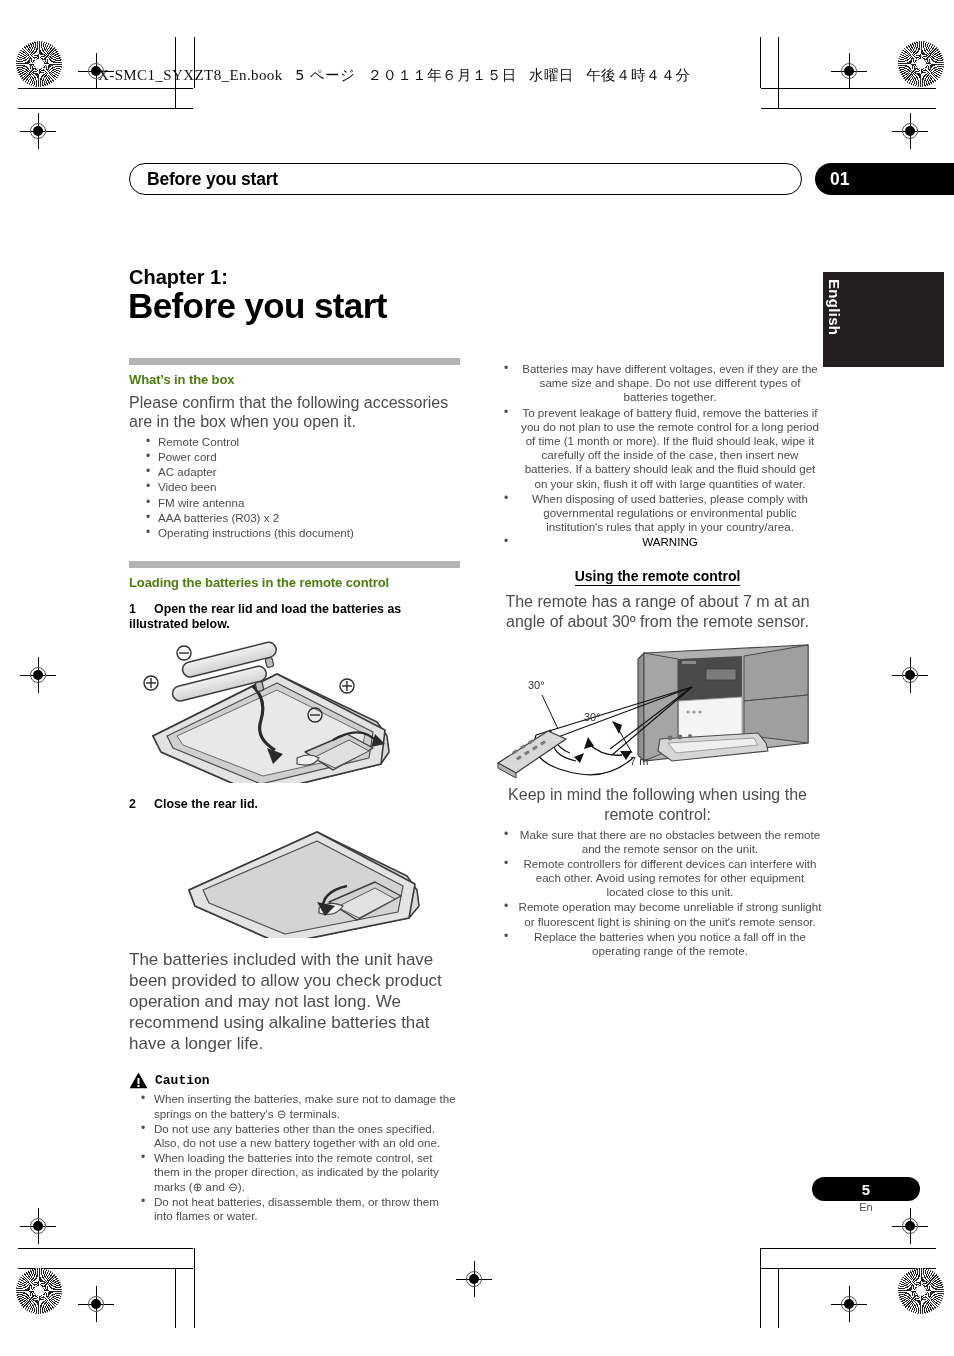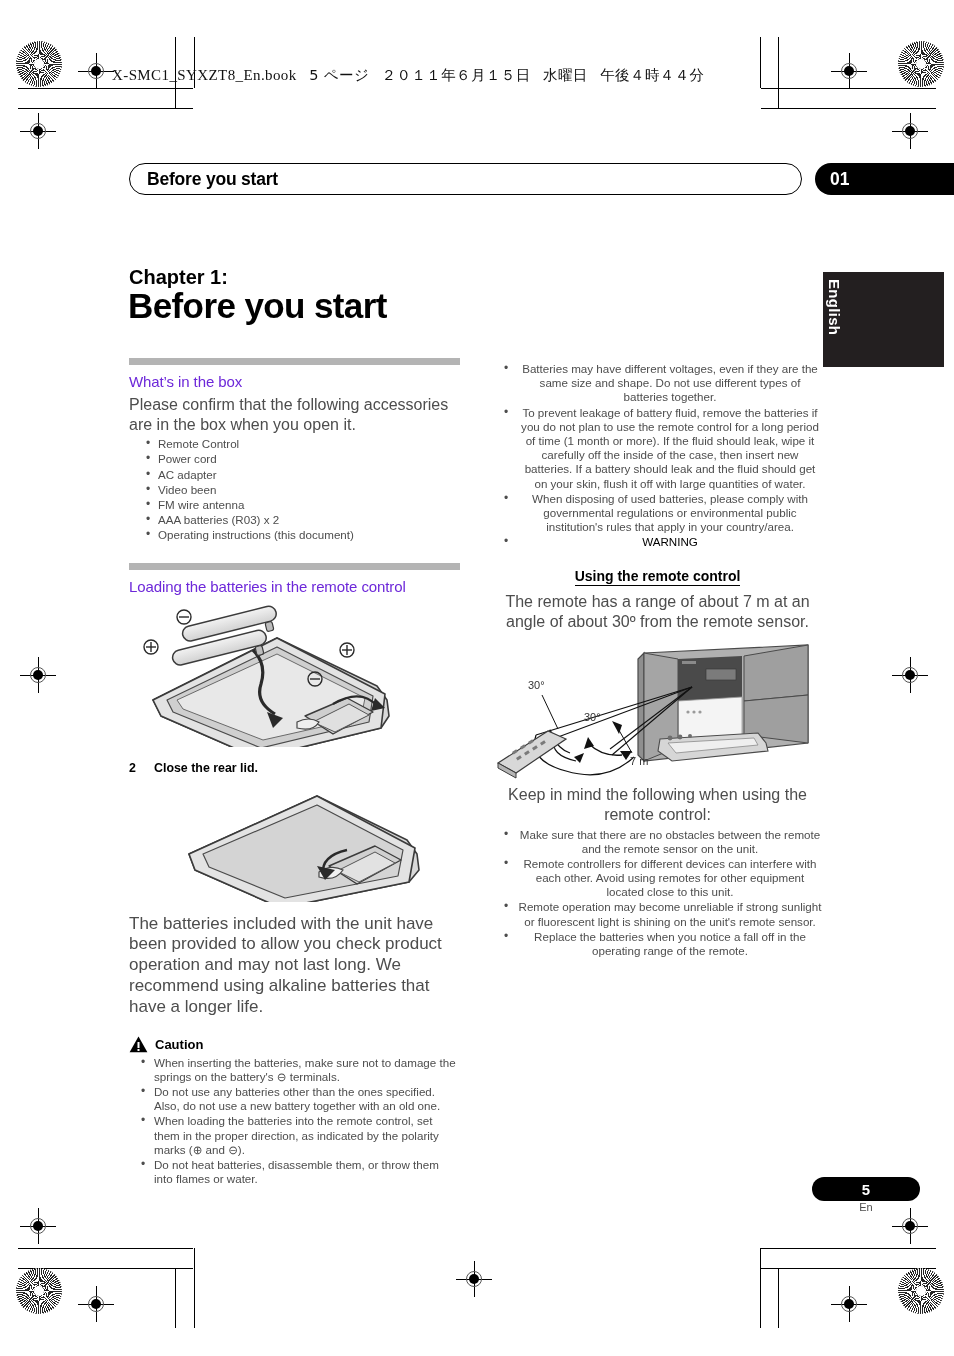--- a/index.html
+++ b/index.html
@@ -20,21 +20,21 @@
 
   .star{position:absolute;width:46px;height:46px;border-radius:50%;
      background:
        repeating-conic-gradient(#000 0deg 3deg, #ffffff 3deg 6deg);
      opacity:.85;}
   .star:after{content:"";position:absolute;left:50%;top:50%;width:10px;height:10px;
      margin:-5px 0 0 -5px;border-radius:50%;background:#fff;}
 
   
   .bookline{
-    position:absolute;left:112px;top:66px;
+    position:absolute;left:98px;top:66px;
     font-family:"Liberation Serif", serif;
     font-size:15px;color:#111;letter-spacing:.4px;white-space:nowrap;
   }
   .bookline .jp{font-family:"DejaVu Sans", sans-serif;font-size:14.5px;}
 
   
   .runhead{
     position:absolute;left:129px;top:163px;width:673px;height:32px;
     border:1.6px solid #000;border-radius:16px;box-sizing:border-box;
     display:flex;align-items:center;
@@ -62,40 +62,40 @@
     writing-mode:vertical-rl;
     color:#fff;font-size:15px;font-weight:bold;letter-spacing:.3px;
   }
 
   
   .col{position:absolute;width:331px;}
   .colL{left:129px;top:358px;}
   .colR{left:492px;top:358px;text-align:center;}
 
   .rule{height:7px;background:#b4b4b4;margin-bottom:8px;}
-  h2.sec{font-size:15px;font-weight:normal;margin:0 0 5px 0;color:#6d28d9;letter-spacing:-.1px;line-height:1.14;}
+  h2.sec{font-size:13px;font-weight:bold;margin:0 0 5px 0;color:#4d7c0f;letter-spacing:-.1px;line-height:1.14;}
   h3.sub{font-size:14px;font-weight:bold;margin:0 0 2px 0;color:#000;
          border-bottom:1.4px solid #000;display:inline-block;padding-bottom:1px;}
   p.body{font-size:16px;line-height:1.22;color:#4d4d4d;margin:0 0 3px 0;}
   p.step{font-size:12.4px;font-weight:bold;color:#000;margin:11px 0 4px 0;line-height:1.22;}
   p.step .n{display:inline-block;width:25px;}
 
   ul.bul{list-style:none;margin:2px 0 0 0;padding:0;}
   ul.bul li{
     font-size:11.6px;line-height:1.225;color:#4d4d4d;
     padding-left:29px;position:relative;margin-bottom:1px;
   }
   ul.bul li:before{content:"\2022";position:absolute;left:17px;top:-1px;font-size:12px;color:#4d4d4d;}
   ul.bul.tight li{padding-left:25px;}
   ul.bul.tight li:before{left:12px;}
   ul.bul li b{color:#000;font-weight:normal;}
   .capnote{font-size:17px;line-height:1.225;color:#4d4d4d;margin-top:12px;}
 
   
-  .caution{display:flex;align-items:center;gap:7px;margin:18px 0 3px 0;}
+  .caution{display:flex;align-items:center;gap:7px;margin:18px 0 3px 0;font-family:Liberation Mono, monospace;}
   .caution .ttl{font-size:13px;font-weight:bold;color:#000;}
   svg.tri{display:block;}
 
   
   .fig{position:relative;margin:8px 0 0 0;}
 
   
   .pagebadge{
     position:absolute;left:812px;top:1177px;width:108px;height:24px;background:#000;border-radius:12px;
     display:flex;align-items:center;justify-content:center;
@@ -236,20 +236,23 @@
       <li>AC adapter</li>
       <li>Video been</li>
       <li>FM wire antenna</li>
       <li>AAA batteries (R03) x 2</li>
       <li>Operating instructions (this document)</li>
     </ul>
 
     <div class="rule" style="margin-top:21px;"></div>
     <h2 class="sec">Loading the batteries in the remote control</h2>
 
+    <p class="step">
+      <span class="n">1</span><span>Open the rear lid and load the batteries as illustrated below.</span>
+    </p>
 
     <div class="fig" style="height:143px;">
       <svg width="331" height="143" viewBox="0 0 331 143">
         <defs>
           <linearGradient id="gB" x1="0" y1="0" x2="0" y2="1">
             <stop offset="0" stop-color="#f2f2f2"></stop>
               <stop offset="1" stop-color="#d2d2d2"></stop>
           </linearGradient>
         </defs>
 

